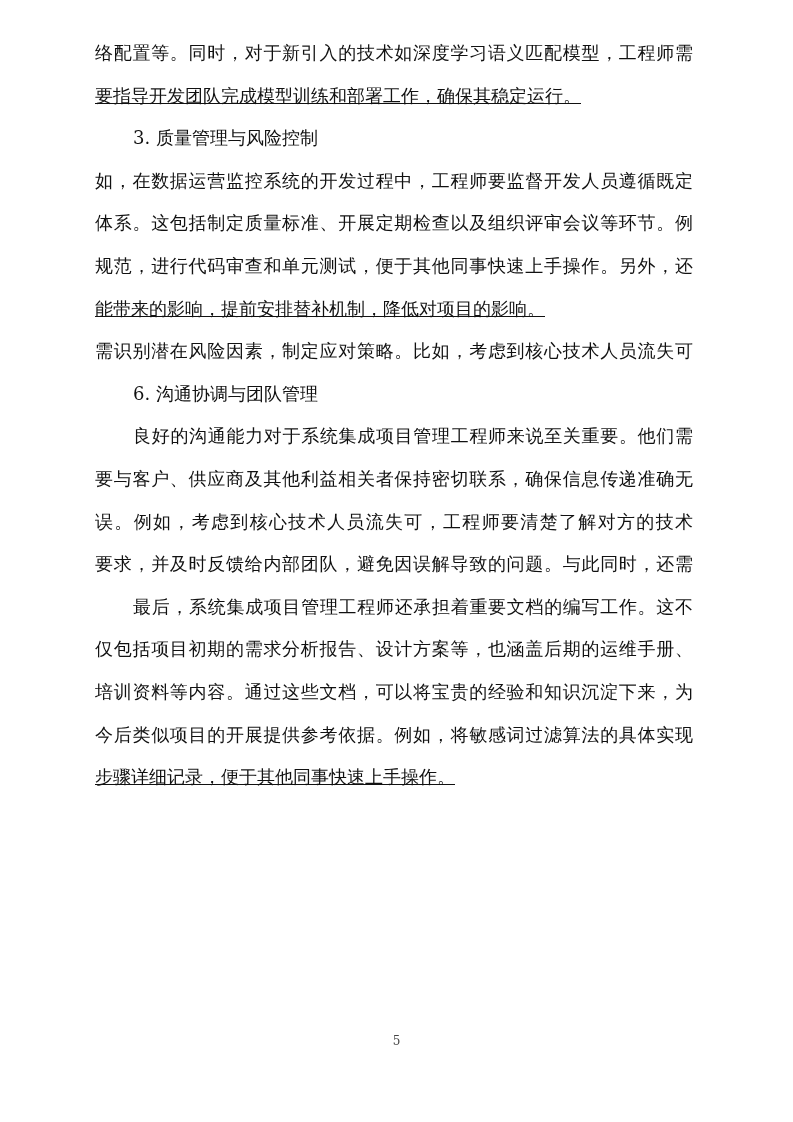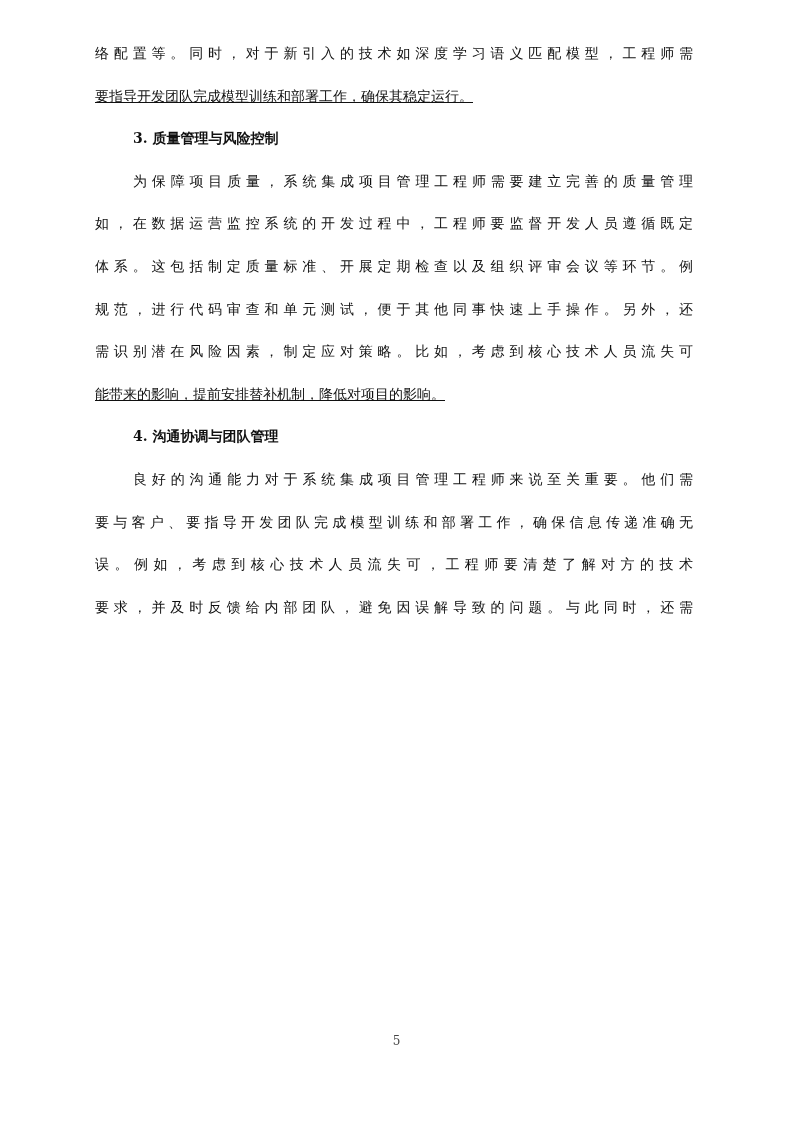--- a/index.html
+++ b/index.html
@@ -15,38 +15,37 @@
       font-family: "DejaVu Serif", "Liberation Serif", serif;
       color: #111111;
     }
     .page {
       position: absolute;
       left: 95px;
       top: 32px;
       width: 598px;
     }
     .line {
-      font-size: 14px;
+      font-size: 18px;
       line-height: 42.6px;
       height: 42.6px;
       white-space: nowrap;
       letter-spacing: 0px;
       text-align: justify;
       text-align-last: justify;
     }
     .line.last {
       text-align-last: left;
       text-decoration: underline;
     }
     .indent {
       padding-left: 38px;
     }
     .heading {
       text-align-last: left;
-      font-weight: bold;
     }
     .page-number {
       position: absolute;
       top: 1034px;
       left: 0;
       width: 793px;
       text-align: center;
       font-size: 12px;
       color: #444444;
       font-family: "DejaVu Serif", "Liberation Serif", serif;
@@ -58,34 +57,40 @@
 <div class="page">
 
   <div>
     <div class="line">络配置等。同时，对于新引入的技术如深度学习语义匹配模型，工程师需</div>
     <div class="line last">要指导开发团队完成模型训练和部署工作，确保其稳定运行。</div>
   </div>
 
   <div class="line heading indent">3. 质量管理与风险控制</div>
 
   <div>
-    <div class="line indent">为保障项目质量，系统集成项目管理工程师需要建立完善的质量管理</div>
     <div class="line">如，在数据运营监控系统的开发过程中，工程师要监督开发人员遵循既定</div>
     <div class="line">体系。这包括制定质量标准、开展定期检查以及组织评审会议等环节。例</div>
     <div class="line">规范，进行代码审查和单元测试，便于其他同事快速上手操作。另外，还</div>
+    <div class="line last">能带来的影响，提前安排替补机制，降低对项目的影响。</div>
     <div class="line">需识别潜在风险因素，制定应对策略。比如，考虑到核心技术人员流失可</div>
-    <div class="line last">能带来的影响，提前安排替补机制，降低对项目的影响。</div>
   </div>
 
-  <div class="line heading indent">4. 沟通协调与团队管理</div>
+  <div class="line heading indent">6. 沟通协调与团队管理</div>
 
   <div>
     <div class="line indent">良好的沟通能力对于系统集成项目管理工程师来说至关重要。他们需</div>
-    <div class="line">要与客户、要指导开发团队完成模型训练和部署工作，确保信息传递准确无</div>
+    <div class="line">要与客户、供应商及其他利益相关者保持密切联系，确保信息传递准确无</div>
     <div class="line">误。例如，考虑到核心技术人员流失可，工程师要清楚了解对方的技术</div>
     <div class="line">要求，并及时反馈给内部团队，避免因误解导致的问题。与此同时，还需</div>
   </div>
 
 
+  <div>
+    <div class="line indent">最后，系统集成项目管理工程师还承担着重要文档的编写工作。这不</div>
+    <div class="line">仅包括项目初期的需求分析报告、设计方案等，也涵盖后期的运维手册、</div>
+    <div class="line">培训资料等内容。通过这些文档，可以将宝贵的经验和知识沉淀下来，为</div>
+    <div class="line">今后类似项目的开展提供参考依据。例如，将敏感词过滤算法的具体实现</div>
+    <div class="line last">步骤详细记录，便于其他同事快速上手操作。</div>
+  </div>
 
 </div>
 
 <div class="page-number">5</div>
 
 </body></html>

